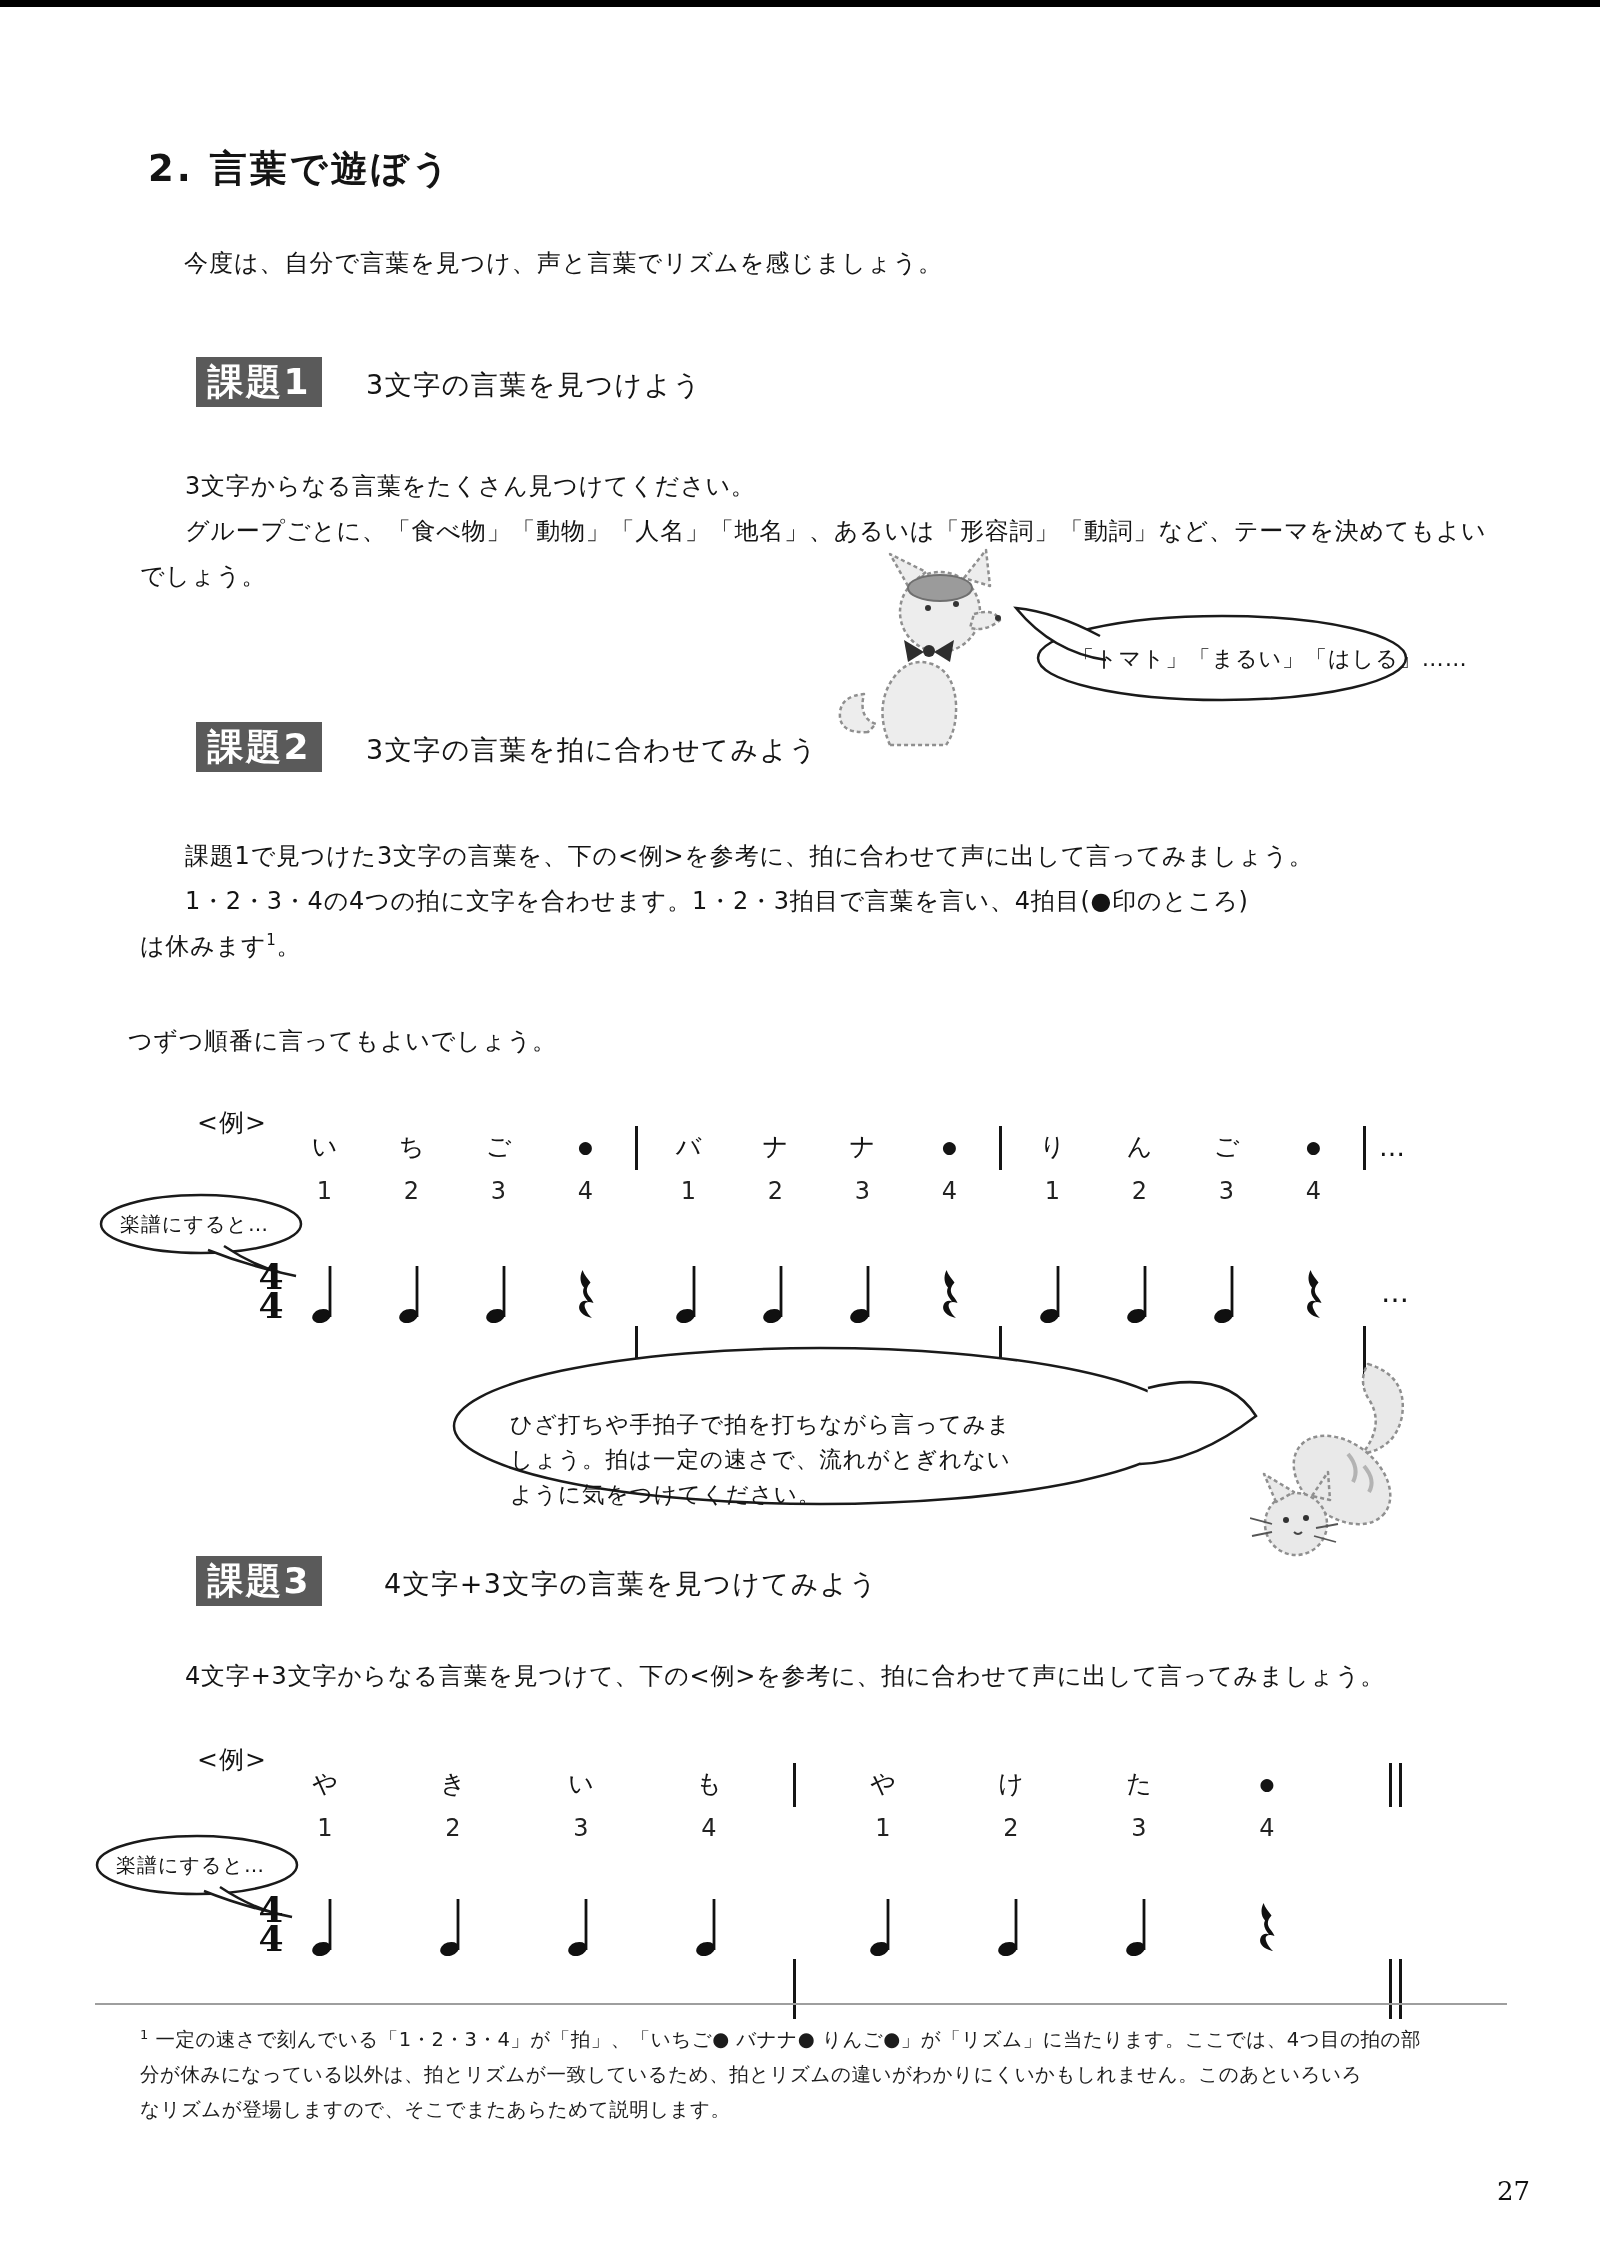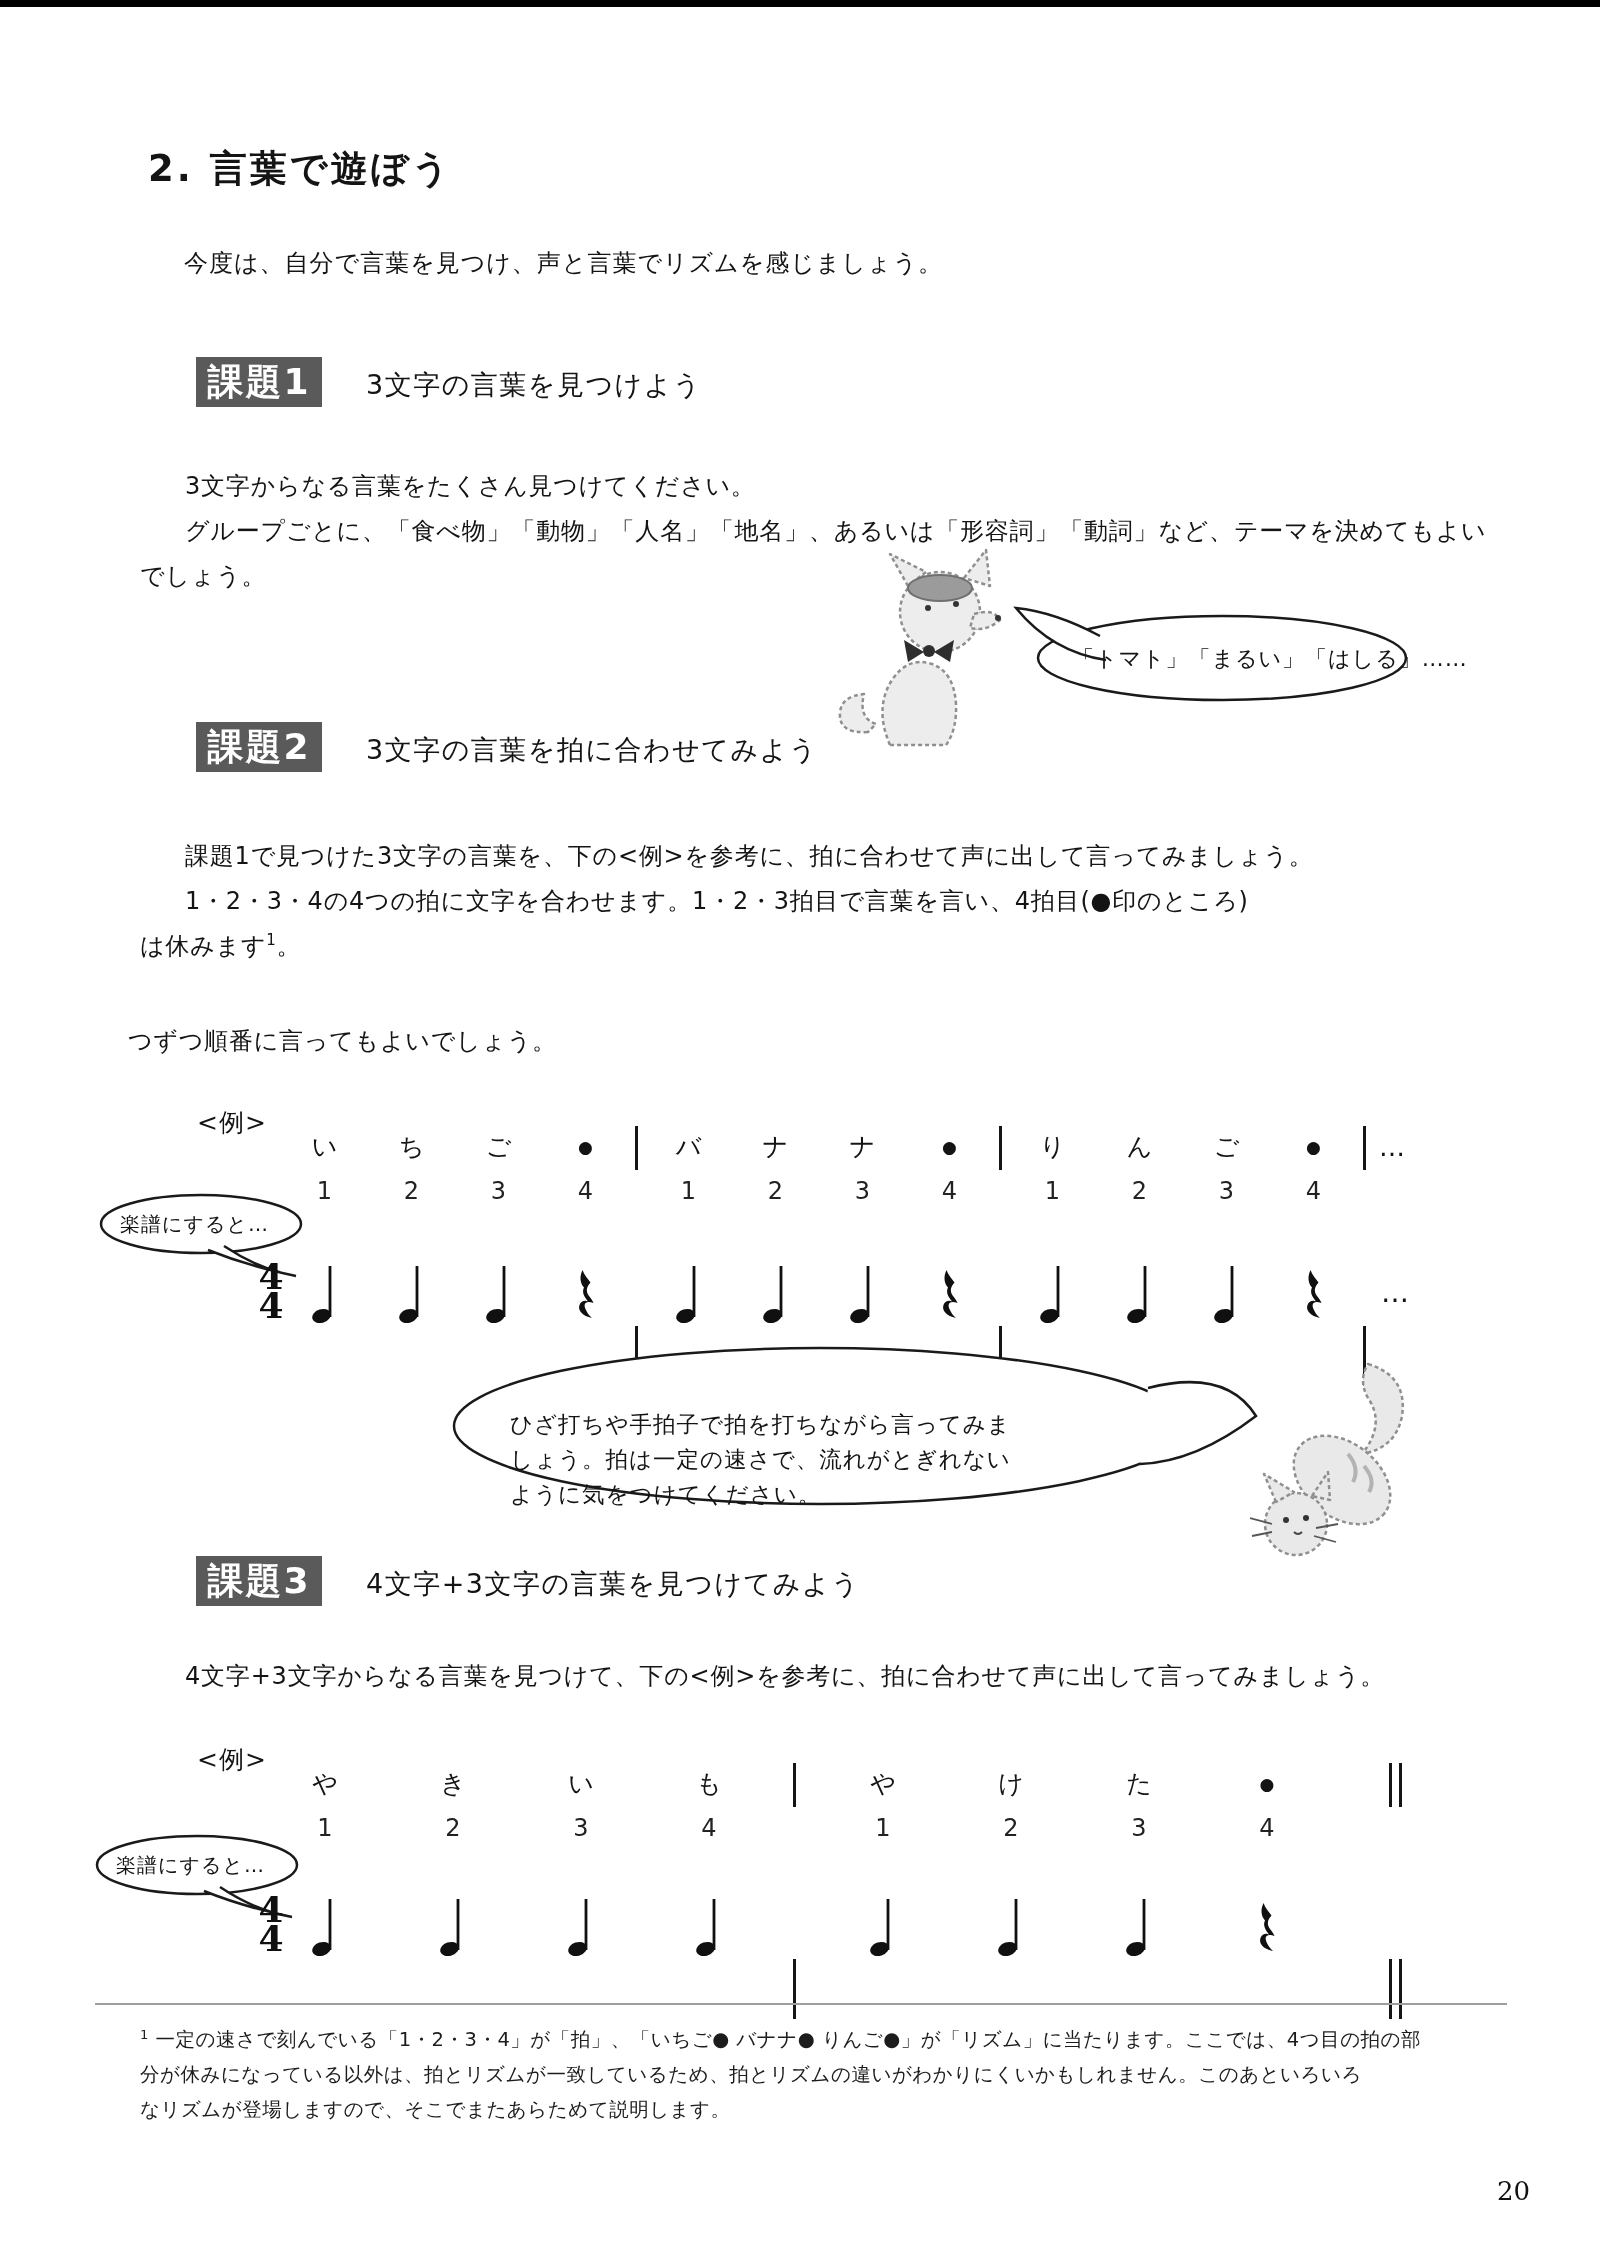--- a/index.html
+++ b/index.html
@@ -300,21 +300,21 @@
       <g stroke="#555" stroke-width="1.8">
         <line x1="22" y1="164" x2="0" y2="158"></line>
         <line x1="22" y1="172" x2="2" y2="176"></line>
         <line x1="66" y1="168" x2="88" y2="164"></line>
         <line x1="64" y1="176" x2="86" y2="182"></line>
       </g>
     </svg>
   </div>
 
   <div class="abs badge" style="left:196px;top:1556px;">課題3</div>
-  <div class="abs task-heading nowrap" style="left:366px;top:1566px;">4文字+3文字の言葉を見つけてみよう</div>
+  <div class="abs task-heading nowrap" style="left:384px;top:1566px;">4文字+3文字の言葉を見つけてみよう</div>
 
   <div class="abs body-line nowrap" style="left:185px;top:1660px;">4文字+3文字からなる言葉を見つけて、下の&lt;例&gt;を参考に、拍に合わせて声に出して言ってみましょう。</div>
 
   <div class="abs ex-label nowrap" style="left:197px;top:1743px;">&lt;例&gt;</div>
 
   <div class="abs ex-row ex2g" style="left:261px;top:1763px;">
     <div class="measure">
       <div class="cell">
           <div class="syll">や</div>
           <div class="beat">1</div>
@@ -430,15 +430,15 @@
         <div class="vbar v1"></div>
         <div class="vbar v2"></div>
       </div>
   </div>
 
   <div class="abs rule" style="left:95px;top:2003px;width:1412px;"></div>
   <div class="abs fn-line nowrap" style="left:140px;top:2026px;"><sup>1</sup> <span>一定の速さで刻んでいる「1・2・3・4」が「拍」、「いちご● バナナ● りんご●」が「リズム」に当たります。ここでは、4つ目の拍の部</span></div>
   <div class="abs fn-line nowrap" style="left:140px;top:2061px;">分が休みになっている以外は、拍とリズムが一致しているため、拍とリズムの違いがわかりにくいかもしれません。このあといろいろ</div>
   <div class="abs fn-line nowrap" style="left:140px;top:2096px;text-align:right;">なリズムが登場しますので、そこでまたあらためて説明します。</div>
 
-  <div class="abs pageno" style="left:1497px;top:2176px;">20</div>
+  <div class="abs pageno" style="left:1497px;top:2176px;">27</div>
 
 </div>
 
 </body></html>

